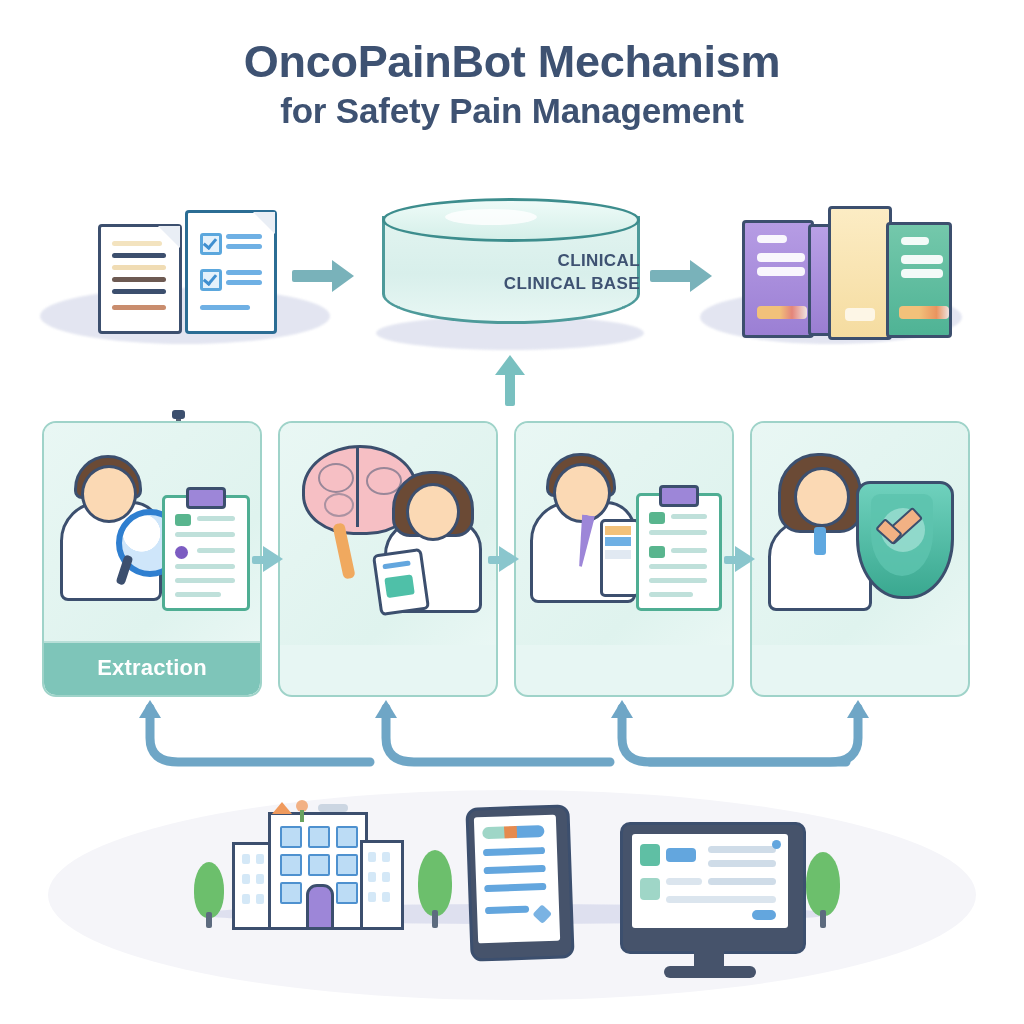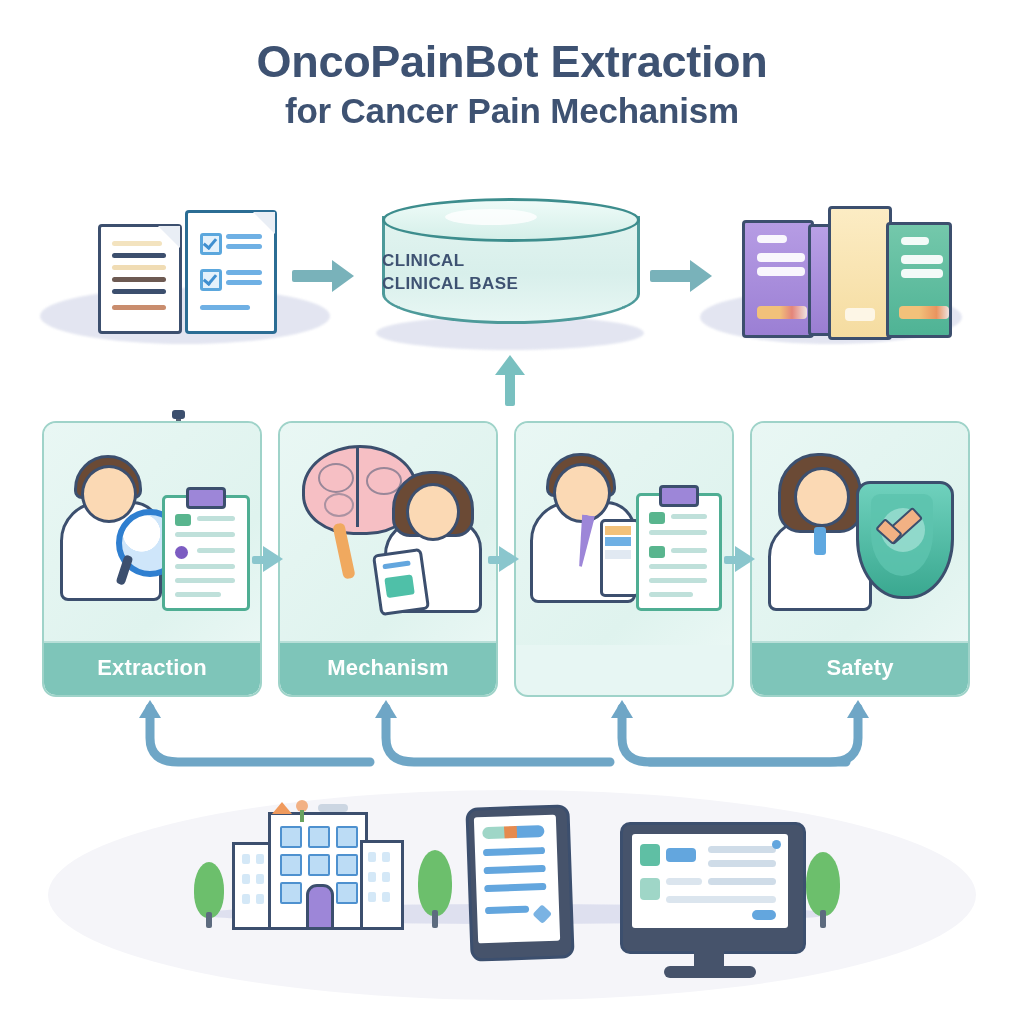--- a/index.html
+++ b/index.html
@@ -151,21 +151,21 @@
     box-sizing: border-box;
   }
   .db-gloss{
     position:absolute;left:60px;top:8px;width:92px;height:16px;
     background:#ffffff;opacity:.8;border-radius:50%;
   }
   .db-label {
     position: absolute;
     left: 0; top: 52px;
     width: 258px;
-    text-align: left;
+    text-align: right;
     color: #3e5272;
     font-size: 17px;
     font-weight: bold;
     line-height: 1.35;
     letter-spacing: .4px;
   }
 
   
   .binder {
     position: absolute;
@@ -336,22 +336,22 @@
   }
   .screen { position:absolute; background:#ffffff; border-radius:3px; }
   .scr-line{position:absolute;height:7px;border-radius:4px;background:#63a6de;}
 </style>
 </head>
 <body>
 
 <div id="canvas">
 
   <div class="title-block">
-    <span class="title-main">OncoPainBot Extraction</span>
-    <span class="title-sub">for Cancer Pain Mechanism</span>
+    <span class="title-main">OncoPainBot Mechanism</span>
+    <span class="title-sub">for Safety Pain Management</span>
   </div>
 
   <div class="top-row">
 
     <div class="shadow-ellipse" style="left:40px;top:110px;width:290px;height:56px;"></div>
 
     <div class="doc doc-a" style="top:46px;">
       <div class="doc-fold"></div>
       <div class="doc-line" style="left:11px;top:14px;width:50px;background:#f3e3bf;"></div>
       <div class="doc-line" style="left:11px;top:26px;width:54px;background:#3c4f6e;"></div>
@@ -453,21 +453,20 @@
 
         <div class="coat" style="left:104px;top:96px;width:92px;height:88px;border-radius:36px 30px 8px 8px;"></div>
         <div class="hair" style="left:112px;top:48px;width:76px;height:60px;border-radius:38px 38px 18px 18px;"></div>
         <div class="head" style="left:126px;top:60px;width:48px;height:52px;"></div>
 
         <div style="position:absolute;left:96px;top:128px;width:44px;height:56px;background:#ffffff;border:3px solid #3c4f6e;border-radius:6px;transform:rotate(-8deg);">
           <div class="cb-line" style="left:6px;top:8px;width:28px;background:#63a6de;"></div>
           <div style="position:absolute;left:6px;top:22px;width:28px;height:20px;background:#4fc0a8;border-radius:3px;"></div>
         </div>
       </div>
-      <div class="card-label">Mechanism</div>
     </div>
 
     <div class="card" style="left:514px;">
       <div class="card-body">
         <div class="coat" style="left:14px;top:78px;width:100px;height:96px;border-radius:40px 30px 8px 8px;"></div>
         <div class="hair" style="left:30px;top:30px;width:64px;height:38px;border-radius:34px 34px 8px 8px;"></div>
         <div class="head" style="left:37px;top:40px;width:52px;height:54px;"></div>
         <div style="position:absolute;left:62px;top:92px;width:13px;height:52px;background:#9d86d8;transform:rotate(9deg);clip-path:polygon(0 0,100% 0,60% 100%,40% 100%);"></div>
 
         <div style="position:absolute;left:84px;top:96px;width:34px;height:72px;background:#ffffff;border:3px solid #3c4f6e;border-radius:5px;">
@@ -497,21 +496,20 @@
         <div class="head" style="left:42px;top:44px;width:50px;height:54px;"></div>
         <div style="position:absolute;left:62px;top:104px;width:12px;height:28px;background:#5fa8e0;border-radius:3px;"></div>
 
         <div style="position:absolute;left:104px;top:58px;width:92px;height:112px;background:linear-gradient(180deg,#6fd1bd,#3aa890);border:3px solid #3c4f6e;border-radius:14px 14px 46px 46px / 14px 14px 60px 60px;">
           <div style="position:absolute;left:12px;top:10px;width:62px;height:82px;background:#5dc3ae;border-radius:10px 10px 34px 34px / 10px 10px 46px 46px;opacity:.85;"></div>
           <div style="position:absolute;left:22px;top:24px;width:44px;height:44px;background:#9ddfd2;border-radius:50%;opacity:.8;"></div>
           <div style="position:absolute;left:24px;top:34px;width:36px;height:12px;background:#f2b184;border:2px solid #3c4f6e;border-radius:3px;transform:rotate(-42deg);"></div>
           <div style="position:absolute;left:18px;top:40px;width:20px;height:11px;background:#f2b184;border:2px solid #3c4f6e;border-radius:3px;transform:rotate(42deg);"></div>
         </div>
       </div>
-      <div class="card-label">Safety</div>
     </div>
   </div>
 
   <div class="card-arrow-stem" style="left:252px;"></div>
   <div class="card-arrow" style="left:263px;"></div>
   <div class="card-arrow-stem" style="left:488px;"></div>
   <div class="card-arrow" style="left:499px;"></div>
   <div class="card-arrow-stem" style="left:724px;"></div>
   <div class="card-arrow" style="left:735px;"></div>
 

